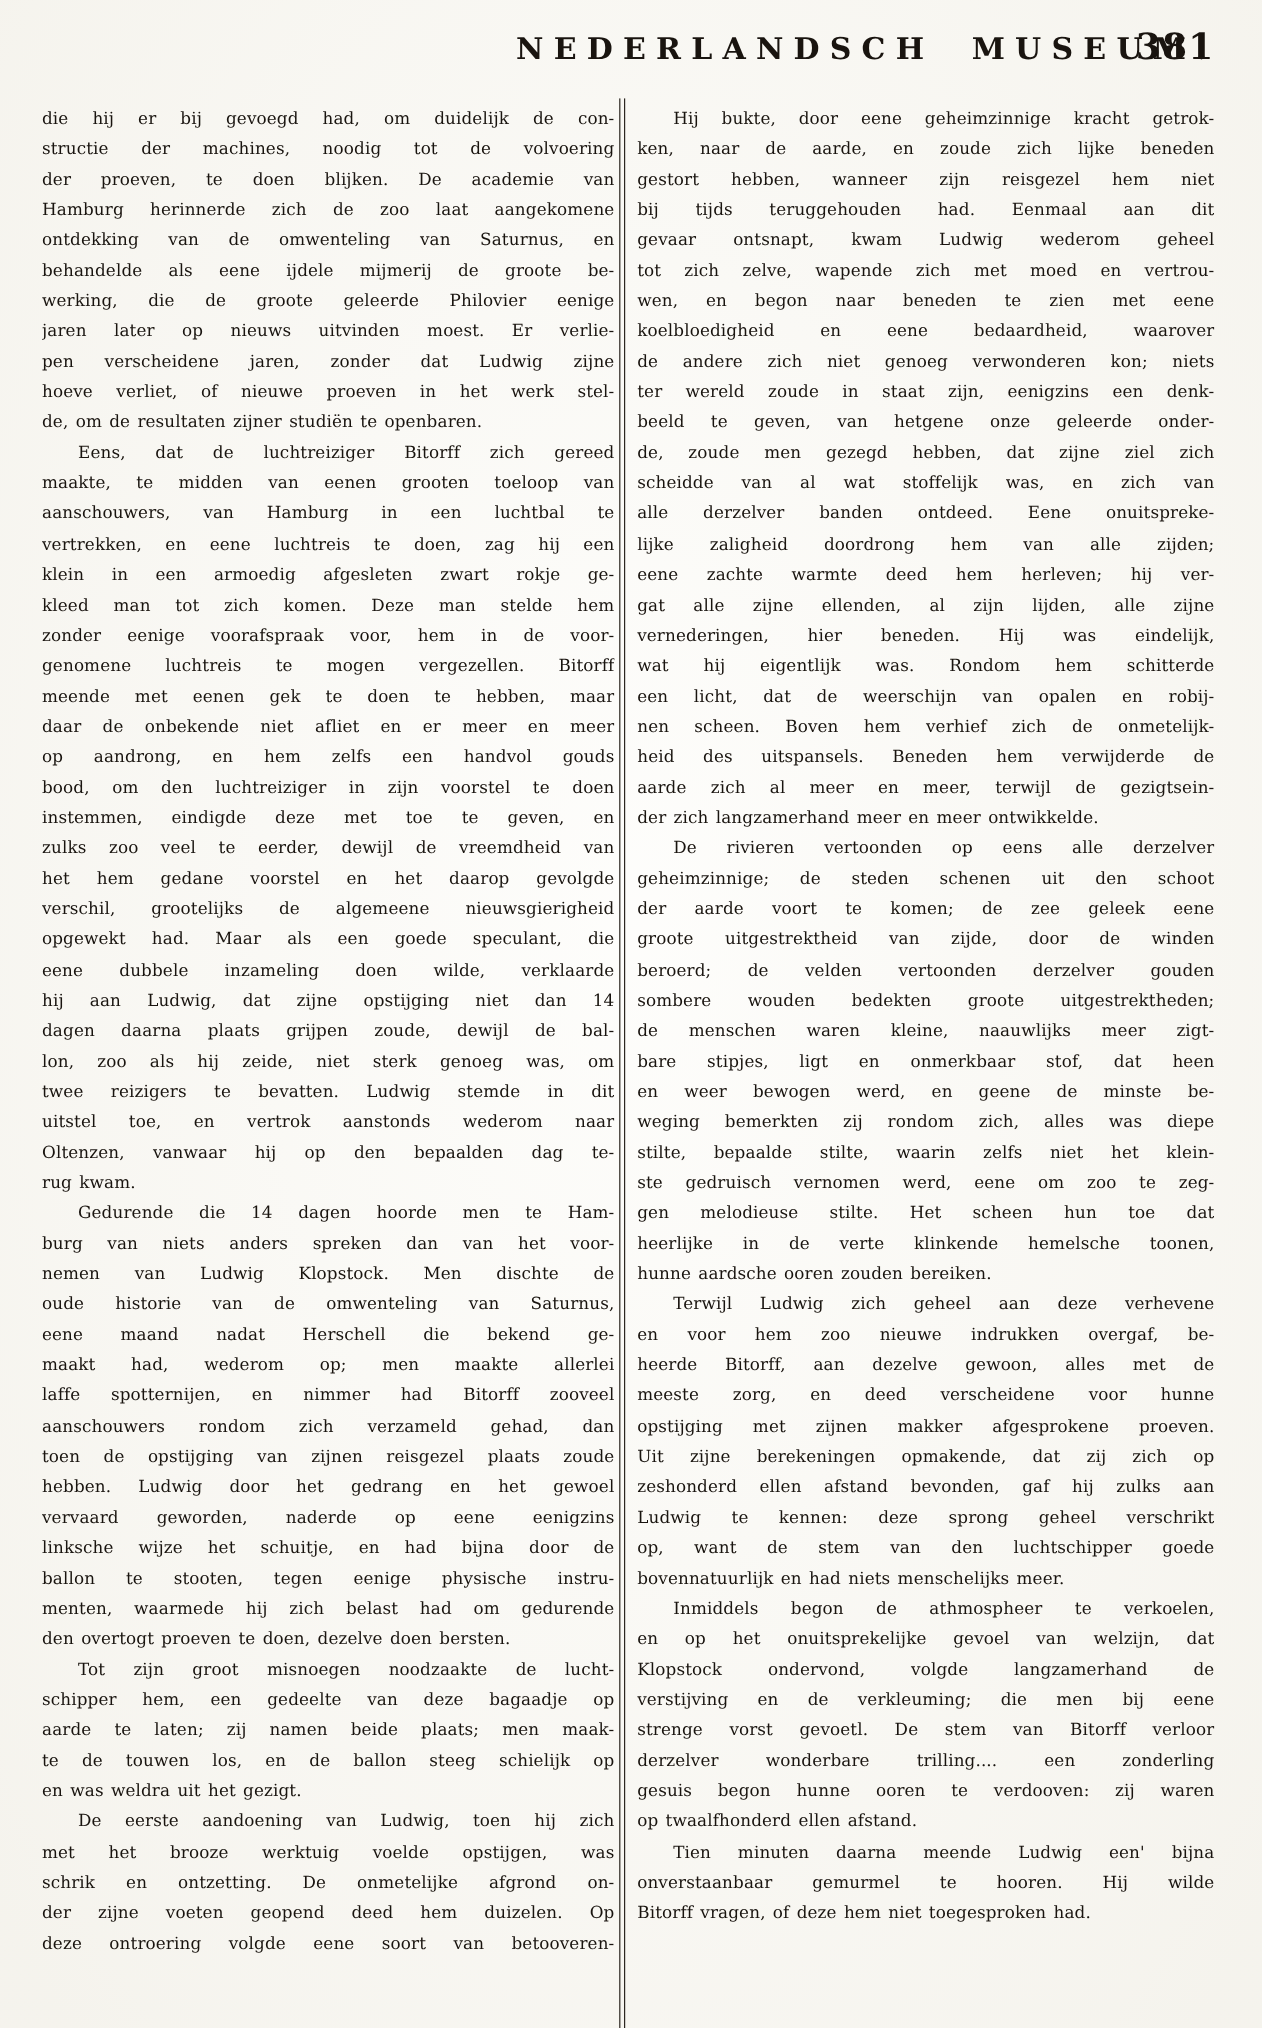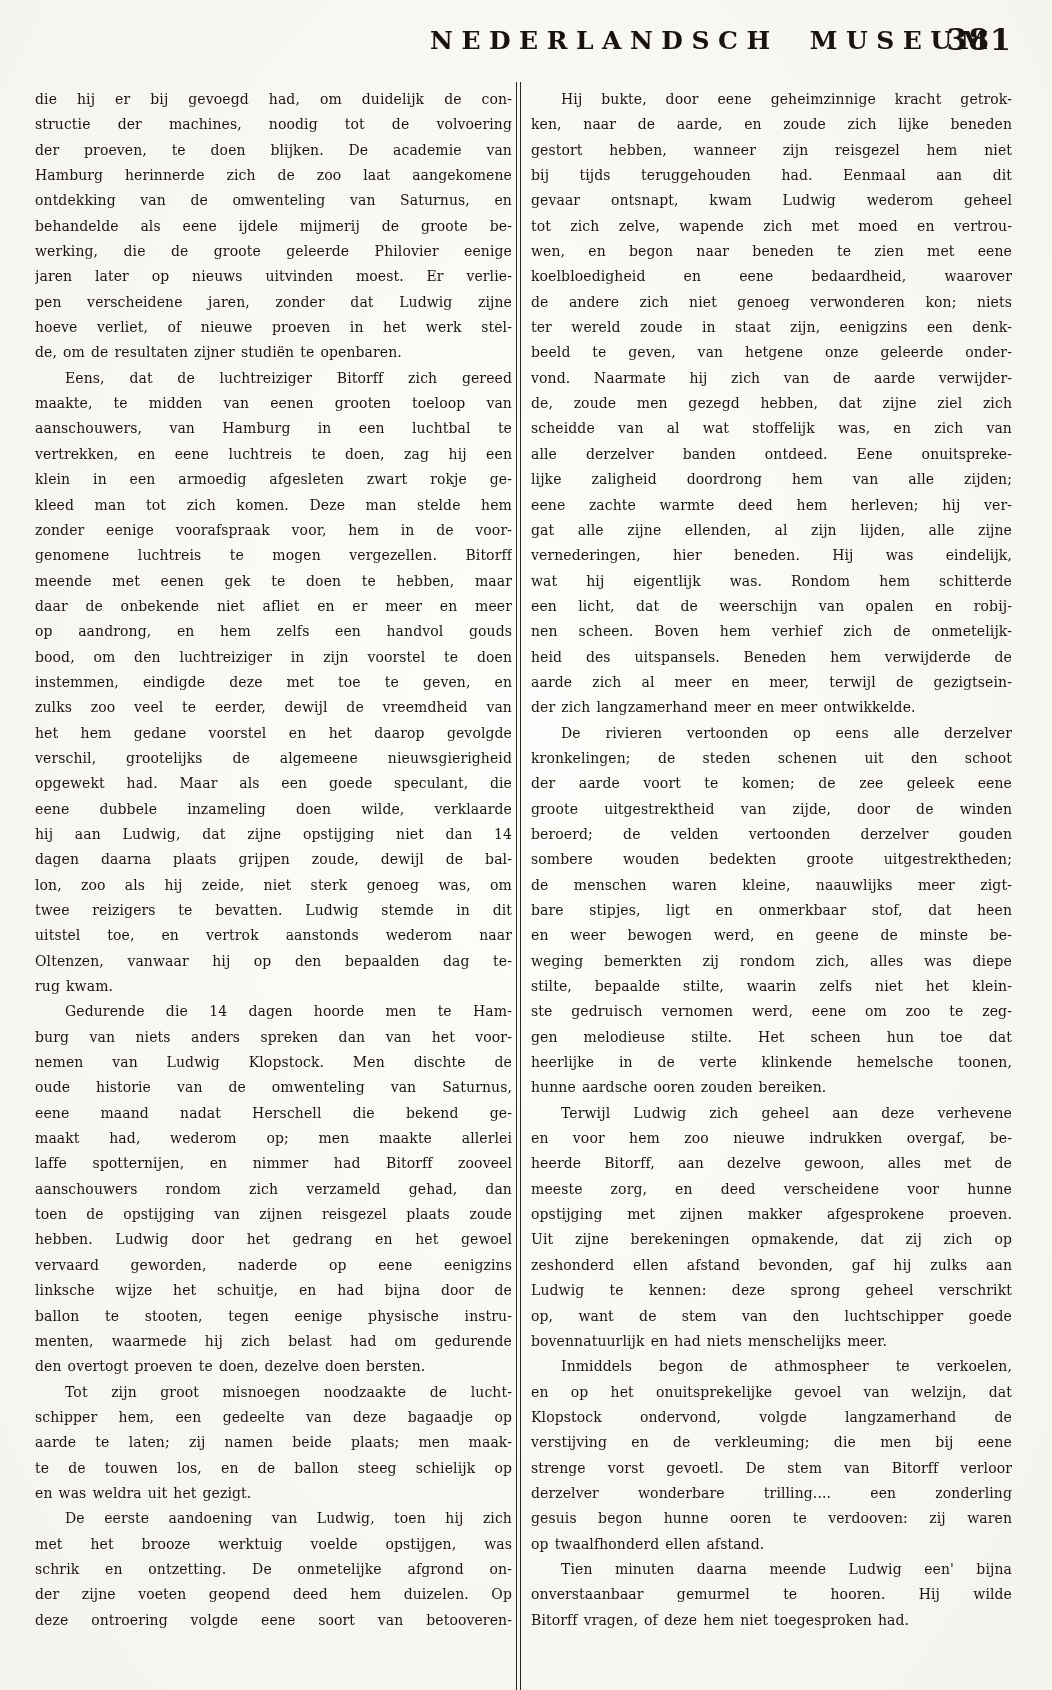--- a/index.html
+++ b/index.html
@@ -172,38 +172,37 @@
         <div class="line">ken, naar de aarde, en zoude zich lijke beneden</div>
         <div class="line">gestort hebben, wanneer zijn reisgezel hem niet</div>
         <div class="line">bij tijds teruggehouden had. Eenmaal aan dit</div>
         <div class="line">gevaar ontsnapt, kwam Ludwig wederom geheel</div>
         <div class="line">tot zich zelve, wapende zich met moed en vertrou-</div>
         <div class="line">wen, en begon naar beneden te zien met eene</div>
         <div class="line">koelbloedigheid en eene bedaardheid, waarover</div>
         <div class="line">de andere zich niet genoeg verwonderen kon; niets</div>
         <div class="line">ter wereld zoude in staat zijn, eenigzins een denk-</div>
         <div class="line">beeld te geven, van hetgene onze geleerde onder-</div>
-        <div class="line">vond. Naarmate hij zich van de aarde verwijder-</div>
         <div class="line">de, zoude men gezegd hebben, dat zijne ziel zich</div>
         <div class="line">scheidde van al wat stoffelijk was, en zich van</div>
         <div class="line">alle derzelver banden ontdeed. Eene onuitspreke-</div>
         <div class="line">lijke zaligheid doordrong hem van alle zijden;</div>
         <div class="line">eene zachte warmte deed hem herleven; hij ver-</div>
         <div class="line">gat alle zijne ellenden, al zijn lijden, alle zijne</div>
         <div class="line">vernederingen, hier beneden. Hij was eindelijk,</div>
         <div class="line">wat hij eigentlijk was. Rondom hem schitterde</div>
         <div class="line">een licht, dat de weerschijn van opalen en robij-</div>
         <div class="line">nen scheen. Boven hem verhief zich de onmetelijk-</div>
         <div class="line">heid des uitspansels. Beneden hem verwijderde de</div>
         <div class="line">aarde zich al meer en meer, terwijl de gezigtsein-</div>
         <div class="line last">der zich langzamerhand meer en meer ontwikkelde.</div>
       </div>
       <div class="para indent">
         <div class="line">De rivieren vertoonden op eens alle derzelver</div>
-        <div class="line">kronkelingen; de steden schenen uit den schoot</div>
+        <div class="line">geheimzinnige; de steden schenen uit den schoot</div>
         <div class="line">der aarde voort te komen; de zee geleek eene</div>
         <div class="line">groote uitgestrektheid van zijde, door de winden</div>
         <div class="line">beroerd; de velden vertoonden derzelver gouden</div>
         <div class="line">sombere wouden bedekten groote uitgestrektheden;</div>
         <div class="line">de menschen waren kleine, naauwlijks meer zigt-</div>
         <div class="line">bare stipjes, ligt en onmerkbaar stof, dat heen</div>
         <div class="line">en weer bewogen werd, en geene de minste be-</div>
         <div class="line">weging bemerkten zij rondom zich, alles was diepe</div>
         <div class="line">stilte, bepaalde stilte, waarin zelfs niet het klein-</div>
         <div class="line">ste gedruisch vernomen werd, eene om zoo te zeg-</div>

